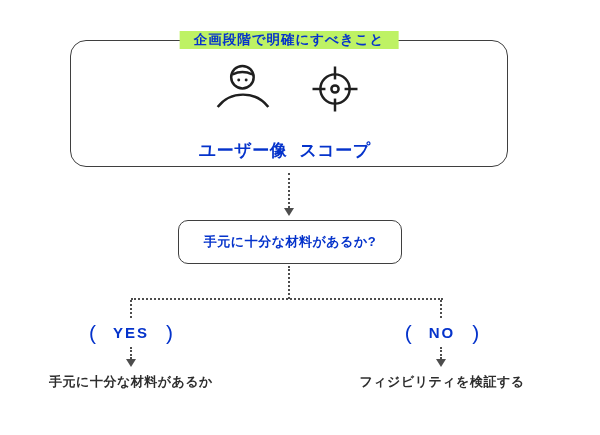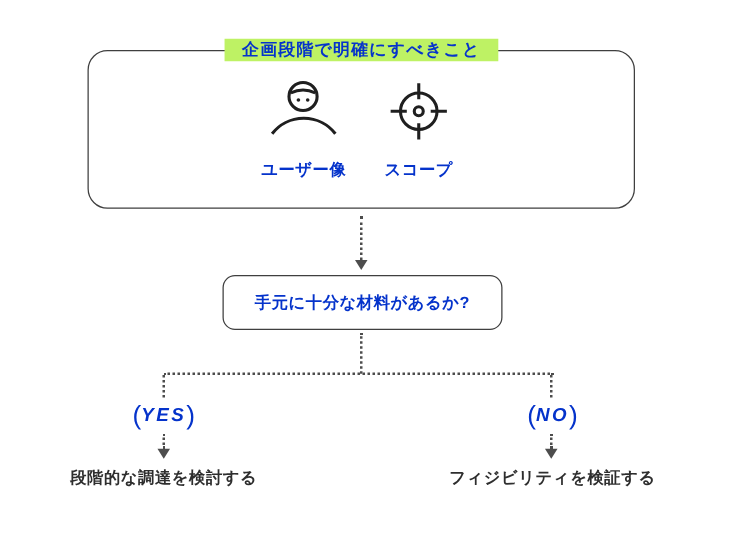--- a/index.html
+++ b/index.html
@@ -50,23 +50,23 @@
     width: 92px;
     display: flex;
     flex-direction: column;
     align-items: center;
   }
   .plan-item svg {
     width: 54px; height: 54px;
     display: block;
   }
   .item-label {
-    margin-top: 11px;
-    color: #0533cb;
-    font-size: 13px;
+    margin-top: 23px;
+    color: #0533cb;
+    font-size: 17px;
     font-weight: bold;
     letter-spacing: 0.5px;
     white-space: nowrap;
   }
 
   
   .icon-stroke {
     fill: none;
     stroke: #1f1f1f;
     stroke-width: 2.2;
@@ -124,23 +124,22 @@
   }
   .branch-label .paren {
     font-size: 21px;
     font-weight: 400;
     line-height: 24px;
   }
   .branch-label .word {
     font-size: 15px;
     font-weight: bold;
     letter-spacing: 2px;
-    margin: 0 0;
+    margin: 0 17px;
     line-height: 24px;
-    font-style: italic;
   }
   .branch-label.yes { left: 56px; }
   .branch-label.no  { left: 367px; }
 
   
   .result-text {
     position: absolute;
     top: 372px;
     width: 240px;
     text-align: center;
@@ -204,21 +203,21 @@
   <div class="vline" style="left:440px; top:300px; height:18px;"></div>
 
   <div class="branch-label yes">
     <span class="paren">(</span>
     <span class="word">YES</span>
     <span class="paren">)</span>
   </div>
   <div class="vline" style="left:130px; top:347px; height:12px;"></div>
   <div class="arrowhead" style="left:126px; top:359px;"></div>
   <div class="result-text left">
-    <div>段階的な調達を検討する</div>
+    <div>手元に十分な材料があるか</div>
   </div>
 
   <div class="branch-label no">
     <span class="paren">(</span>
     <span class="word">NO</span>
     <span class="paren">)</span>
   </div>
   <div class="vline" style="left:440px; top:347px; height:12px;"></div>
   <div class="arrowhead" style="left:436px; top:359px;"></div>
   <div class="result-text right">

